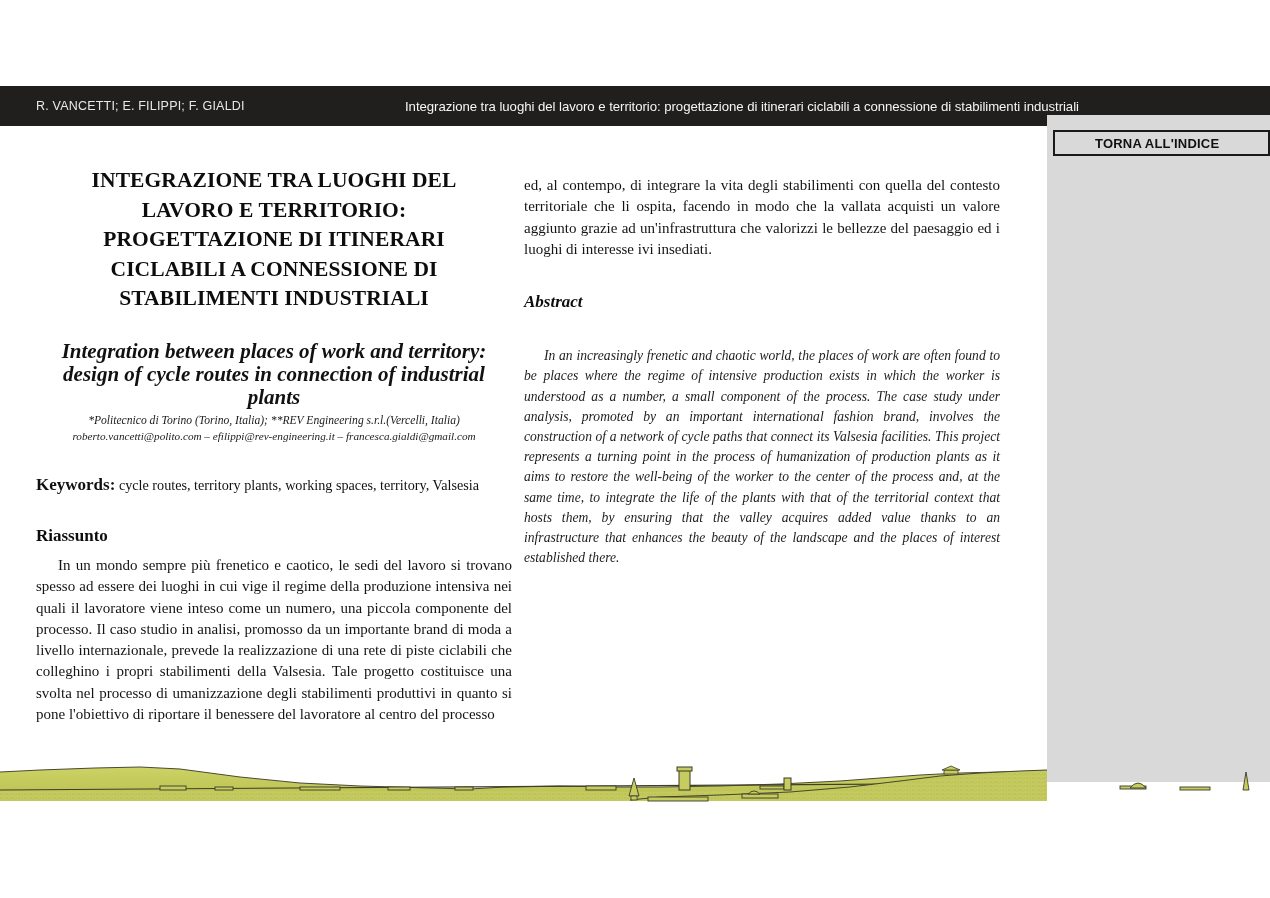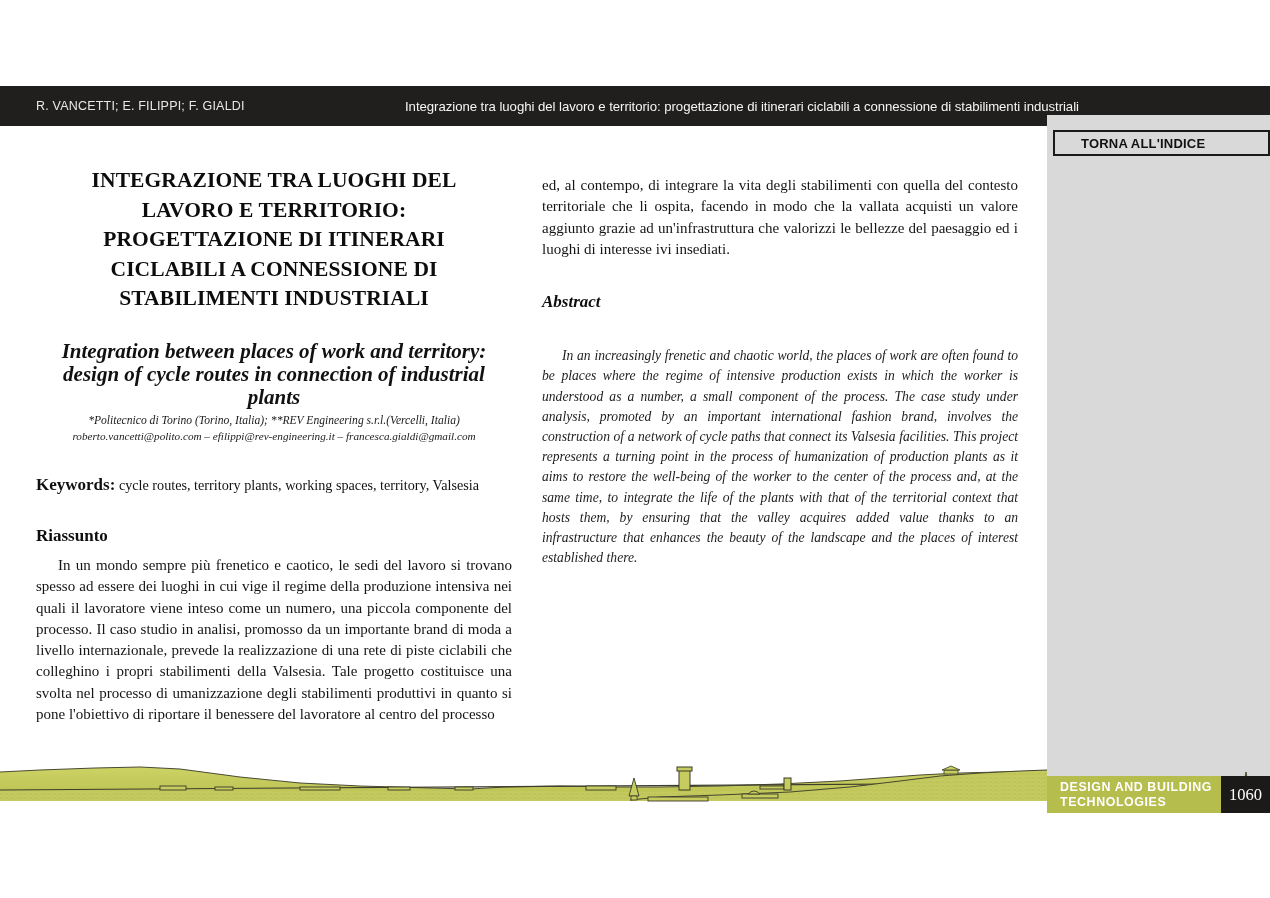--- a/index.html
+++ b/index.html
@@ -80,34 +80,34 @@
     display: flex;
     align-items: center;
     cursor: pointer;
   }
   #toc-button span {
     font-family: "Liberation Sans", sans-serif;
     font-weight: bold;
     font-size: 13px;
     letter-spacing: 0.2px;
     color: #111111;
-    margin-left: 26px;
+    margin-left: 40px;
     white-space: nowrap;
   }
 
   
   #col-left {
     position: absolute;
     left: 36px;
     top: 166px;
     width: 476px;
   }
   #col-right {
     position: absolute;
-    left: 542px;
+    left: 524px;
     top: 166px;
     width: 476px;
   }
 
   .title-main {
     font-family: "Liberation Serif", serif;
     font-weight: bold;
     font-size: 21.5px;
     line-height: 29.5px;
     text-align: center;
@@ -380,25 +380,14 @@
       <g fill="#c6cc5e" stroke="#3a3a2a" stroke-width="0.9">
         <rect x="648" y="41" width="60" height="4"></rect>
         <rect x="742" y="38" width="36" height="4"></rect>
         <path d="M748 38 q6 -6 12 0 z"></path>
       </g>
 
       <rect x="1047" y="0" width="223" height="16" fill="#d9d9d9"></rect>
     </svg>
   </div>
 
-  <div id="footer-band">
-    <div id="footer-label">
-      <div id="footer-label-text">
-        <div>DESIGN AND BUILDING</div>
-        <div>TECHNOLOGIES</div>
-      </div>
-    </div>
-    <div id="footer-page">
-      <span>1060</span>
-    </div>
-  </div>
 
 </div>
 
 </body></html>

